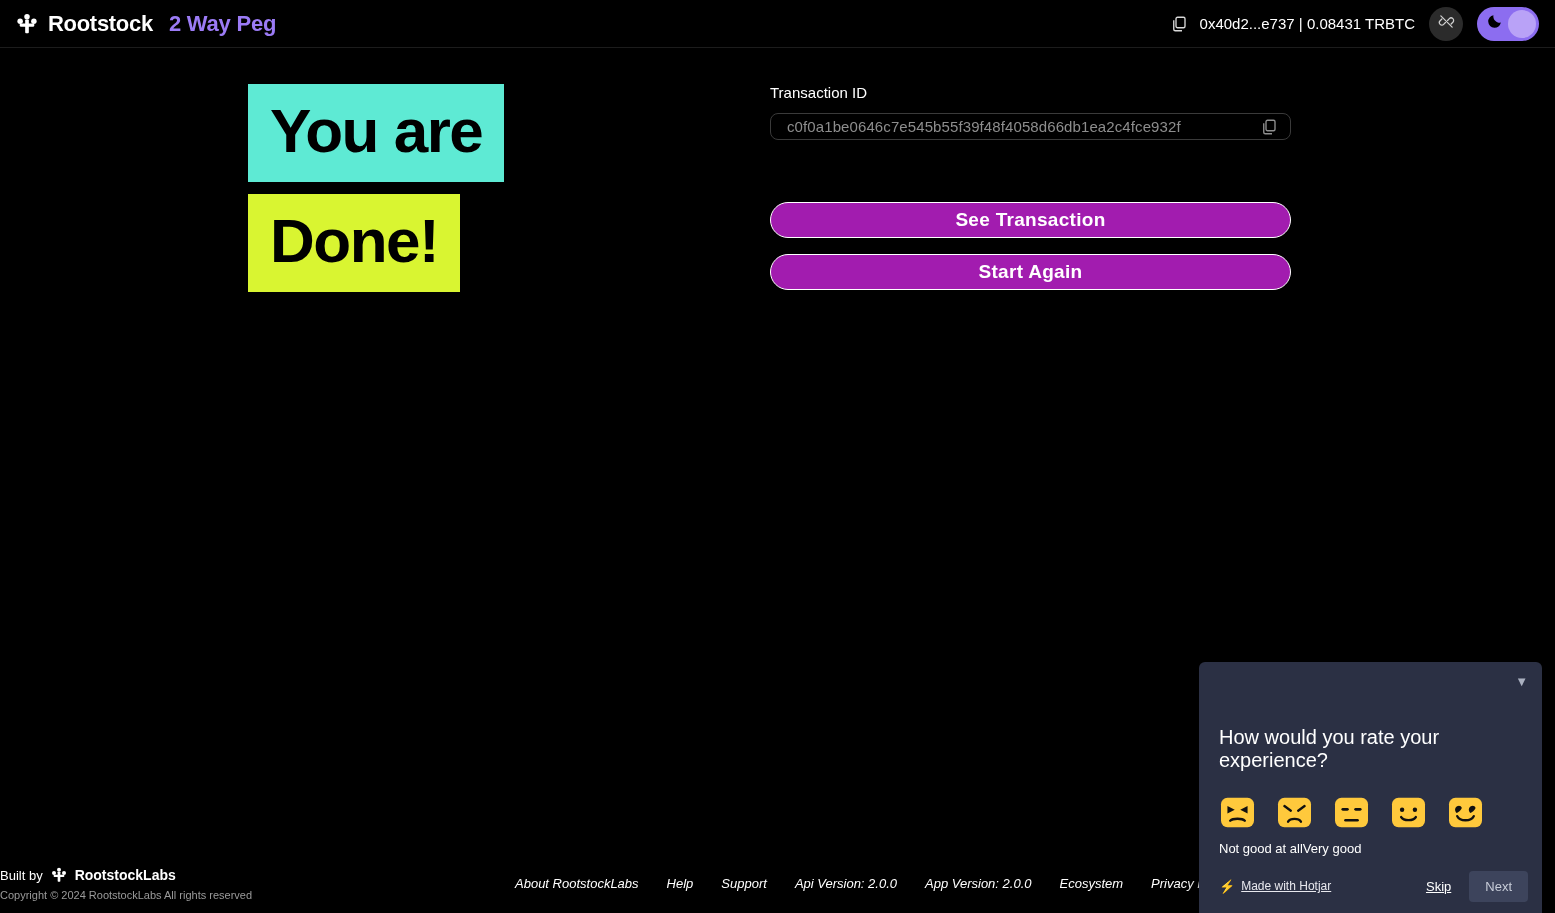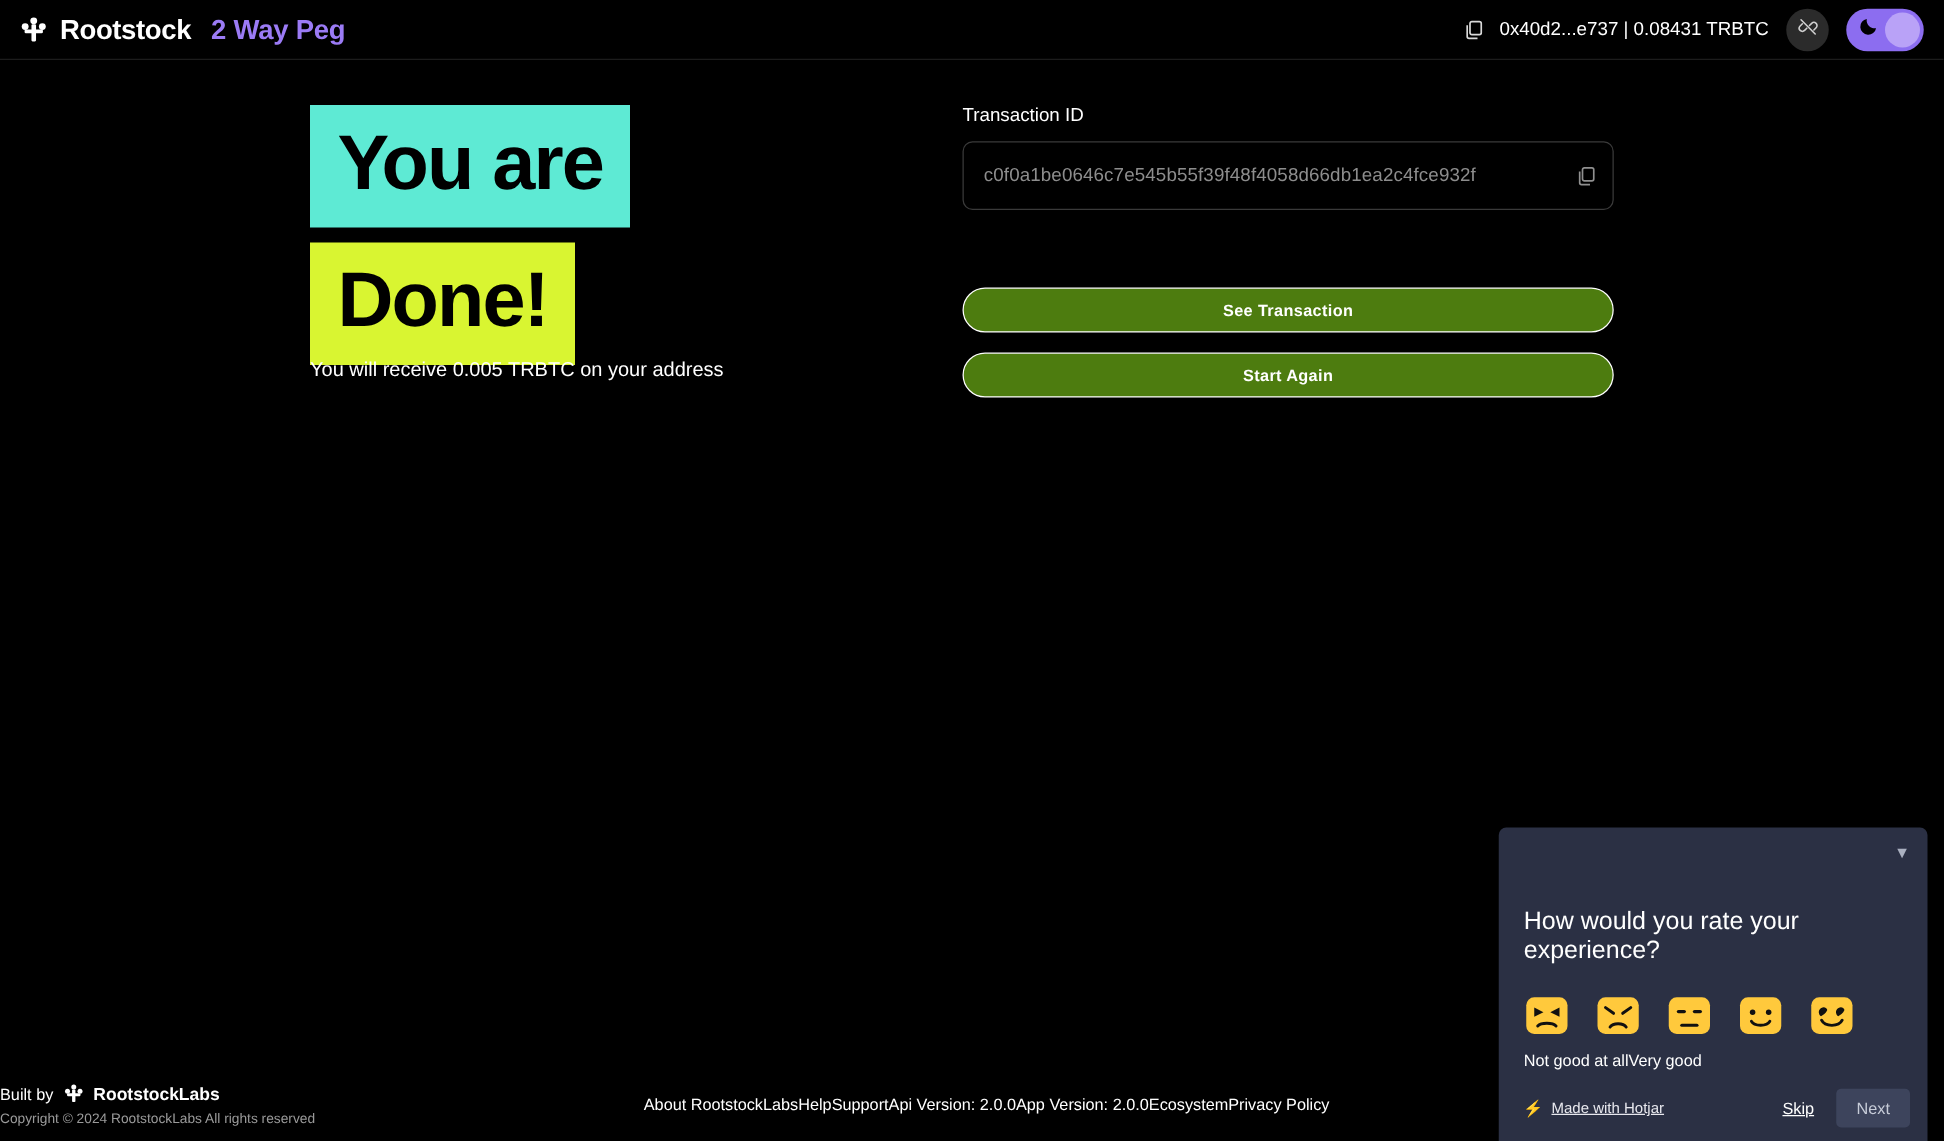--- a/index.html
+++ b/index.html
@@ -103,21 +103,21 @@
   }
 
   
   .panel { position: absolute; left: 770px; top: 26px; width: 521px; }
   .field-label {
     font-size: 15px;
     color: #ffffff;
     margin-bottom: 12px;
   }
   .txid-box {
-    height: 55px;
+    height: 27px;
     border: 1px solid #3a3a3a;
     border-radius: 8px;
     background: #000;
     display: flex;
     align-items: center;
     padding: 0 12px 0 16px;
     overflow: hidden;
   }
   .txid-value {
     flex: 1;
@@ -128,24 +128,24 @@
     font-family: "Liberation Sans", sans-serif;
     letter-spacing: 0.1px;
   }
   .txid-copy { width: 18px; height: 18px; opacity: .8; cursor: pointer; flex: none; }
 
   .btn {
     display: block;
     width: 521px;
     height: 36px;
     border-radius: 18px;
-    background: #4d7c0f;
+    background: #a21caf;
     border: 1px solid #ffffff;
     color: #ffffff;
-    font-size: 13px;
+    font-size: 19px;
     font-weight: 600;
     letter-spacing: 0.3px;
     cursor: pointer;
     font-family: "Liberation Sans", sans-serif;
   }
   .btn-see { margin-top: 62px; }
   .btn-start { margin-top: 16px; }
 
   
   .footer {
@@ -166,22 +166,24 @@
     position: absolute;
     left: 0; bottom: 12px;
     font-size: 11px;
     color: #9a9a9a;
   }
   .footer-links {
     position: absolute;
     left: 515px;
     bottom: 22px;
     display: flex;
+    gap: 28px;
     font-size: 13px;
     color: #ffffff;
+    font-style: italic;
   }
   .footer-links span { cursor: pointer; white-space: nowrap; }
 
   
   .hotjar {
     position: absolute;
     right: 13px;
     bottom: 0;
     width: 343px;
     height: 251px;
@@ -294,21 +296,20 @@
     </div>
   </div>
 </div>
 
 <div class="main">
 
   <div class="headline-wrap">
     <div><span class="hl hl-1">You are</span></div>
     <div><span class="hl hl-2">Done!</span></div>
   </div>
-  <div class="subtitle">You will receive 0.005 TRBTC on your address</div>
 
   <div class="panel">
     <div class="field-label">Transaction ID</div>
     <div class="txid-box">
       <span class="txid-value">c0f0a1be0646c7e545b55f39f48f4058d66db1ea2c4fce932f</span>
       <span class="txid-copy">
         <svg viewBox="0 0 24 24" width="18" height="18" fill="none" stroke="#b5b5b5" stroke-width="1.8">
           <rect x="8" y="3" width="12" height="14" rx="2"></rect>
           <path d="M5 7v12a2 2 0 0 0 2 2h9"></path>
         </svg>

